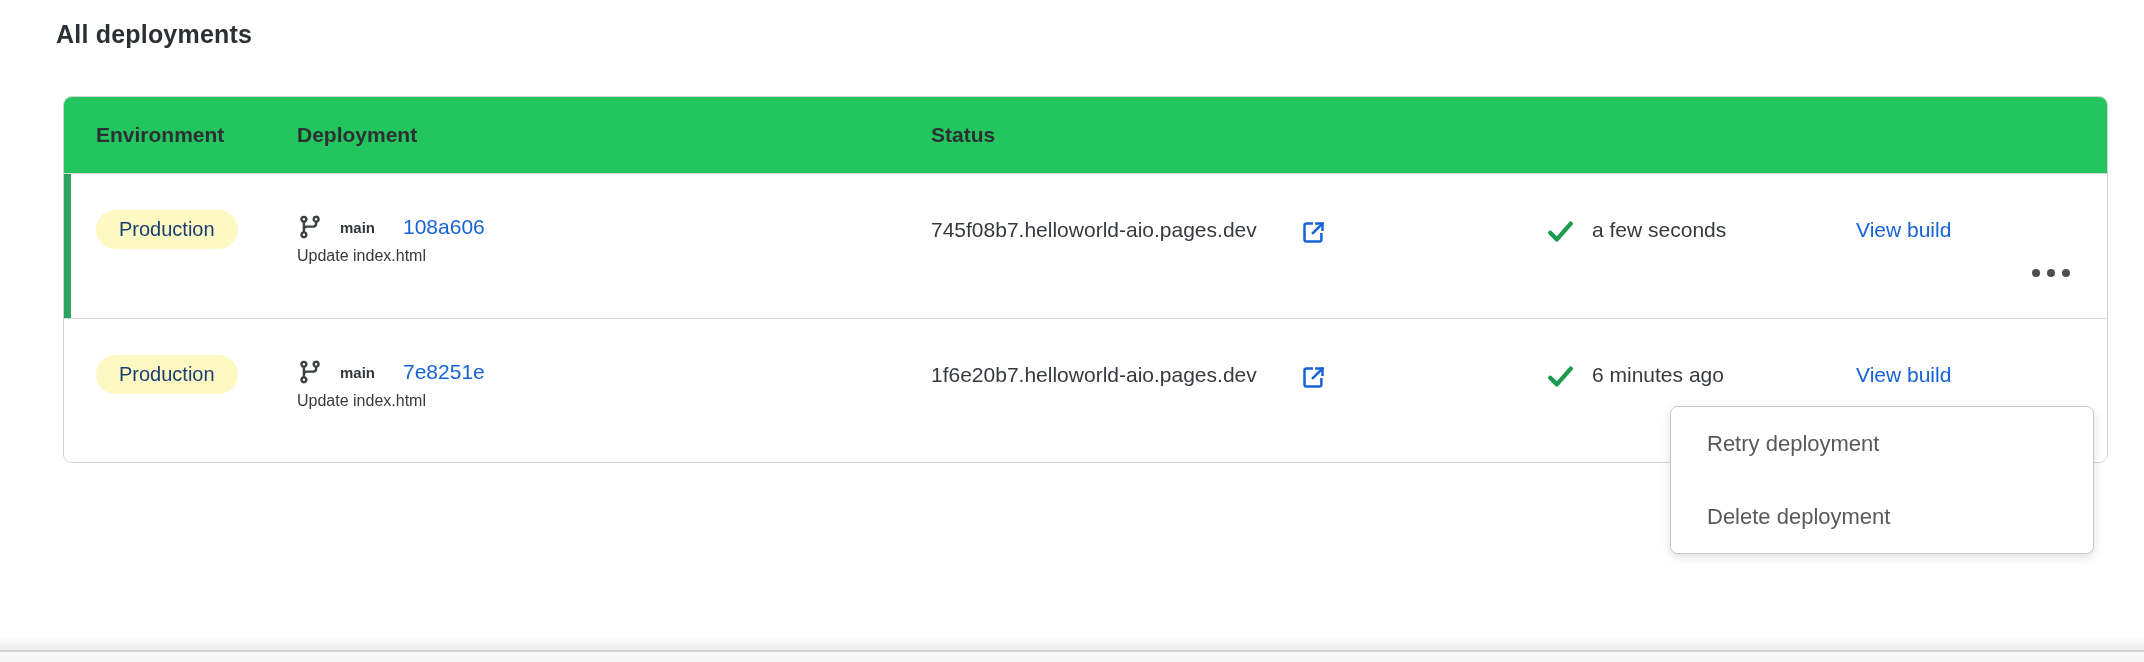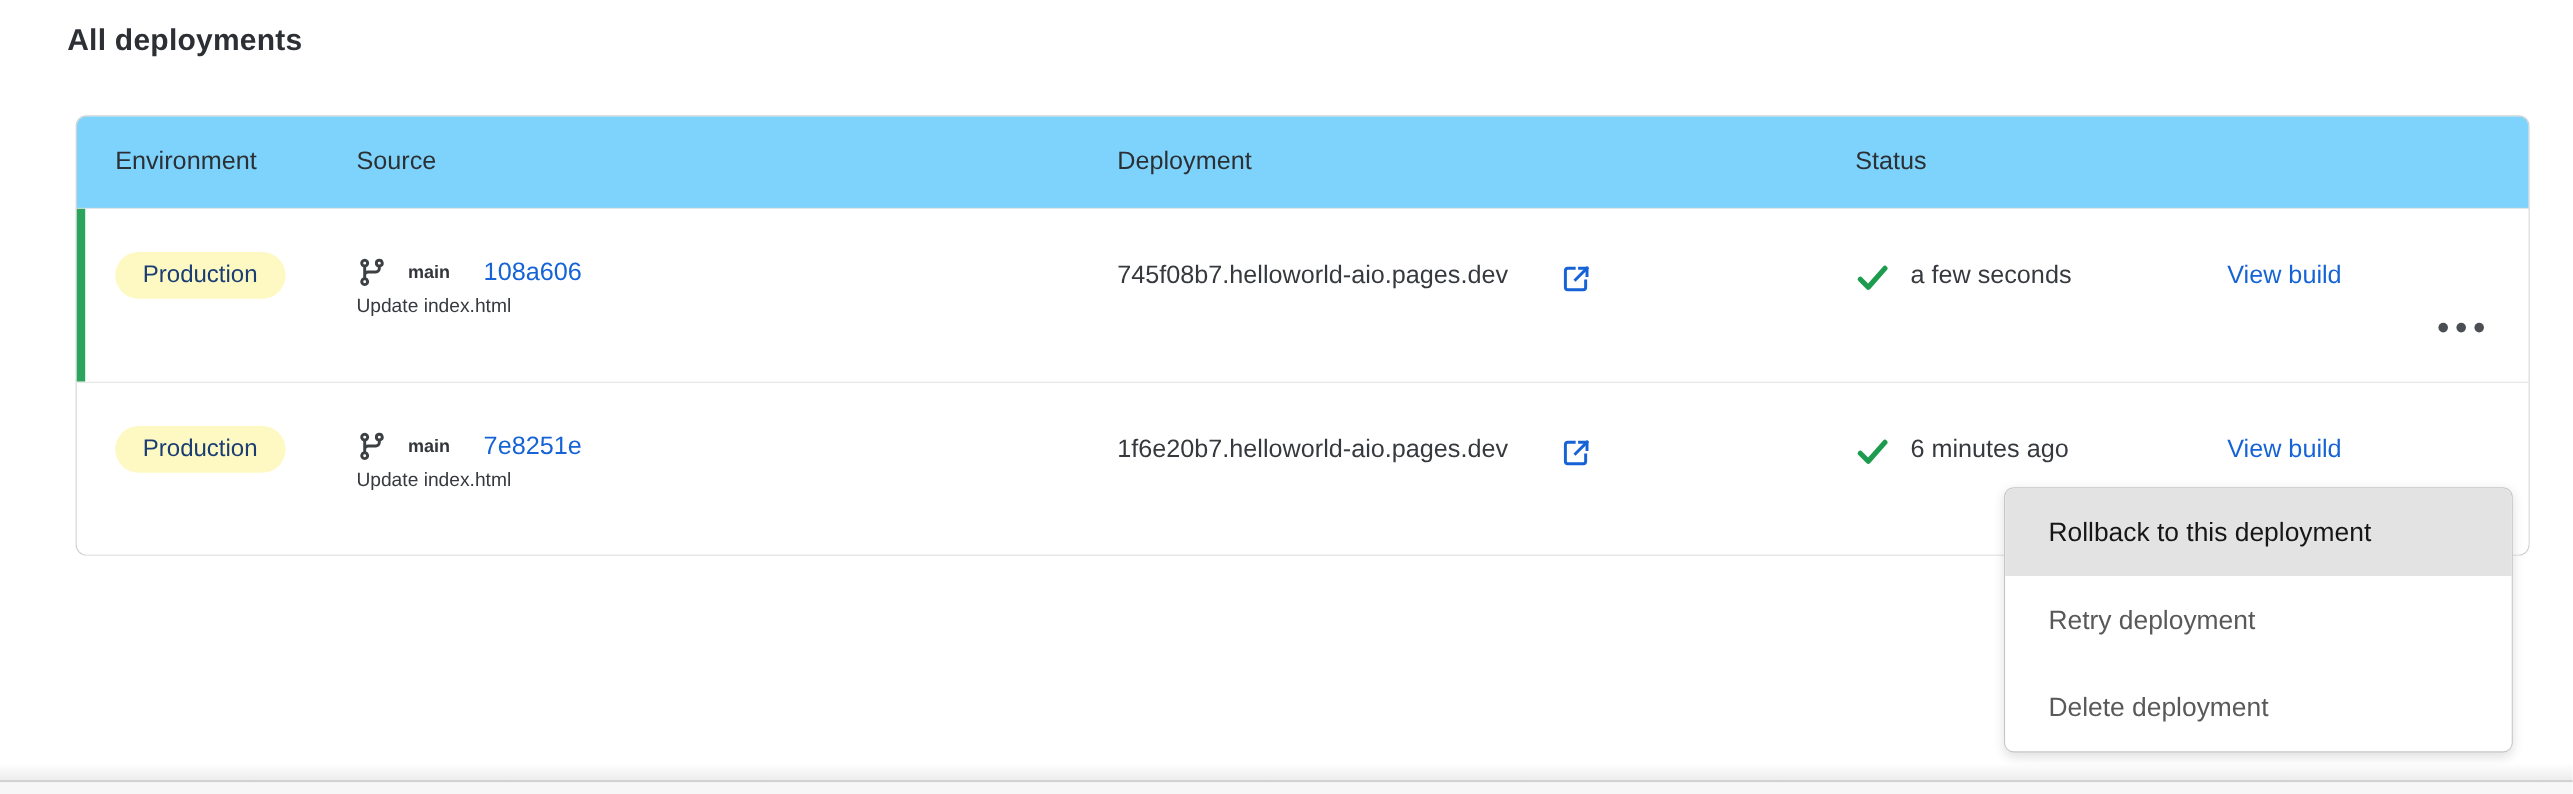--- a/index.html
+++ b/index.html
@@ -23,24 +23,24 @@
     position: absolute; left: 63px; top: 96px; width: 2045px;
     border: 1.5px solid #d2d2d2;
     border-radius: 9px;
     background: #fff;
   }
   .thead {
     display: grid;
     grid-template-columns: 233px 634px 615px 310px 138px auto;
     height: 77px;
     align-items: center;
-    background: #7dd3fc;
+    background: #22c55e;
     border-bottom: 1px solid #d6d6d6;
     border-radius: 8px 8px 0 0;
-    font-size: 21px; font-weight: 400; color: #2c3034;
+    font-size: 21px; font-weight: 700; color: #2c3034;
   }
   .th-env { padding-left: 32px; }
 
   .row {
     display: grid;
     grid-template-columns: 233px 634px 615px 310px 138px auto;
     height: 144px;
     position: relative;
     background: #fff;
   }
@@ -125,21 +125,20 @@
 </style>
 </head>
 <body>
 
 <div class="page-title">All deployments</div>
 
 <div class="deploy-table">
 
   <div class="thead">
     <div class="th-env">Environment</div>
-    <div>Source</div>
     <div>Deployment</div>
     <div>Status</div>
     <div></div>
     <div></div>
   </div>
 
   <div class="row active">
     <div class="cell-env">
       <span class="env-badge">Production</span>
     </div>
@@ -214,20 +213,19 @@
       <button class="ellipsis-button">
         <span class="dot"></span>
         <span class="dot"></span>
         <span class="dot"></span>
       </button>
     </div>
   </div>
 </div>
 
 <div class="context-menu">
-  <div class="menu-item highlighted">Rollback to this deployment</div>
   <div class="menu-item">Retry deployment</div>
   <div class="menu-item">Delete deployment</div>
 </div>
 
 <div class="bottom-fade"></div>
 <div class="bottom-divider"></div>
 <div class="bottom-area"></div>
 
 </body></html>

